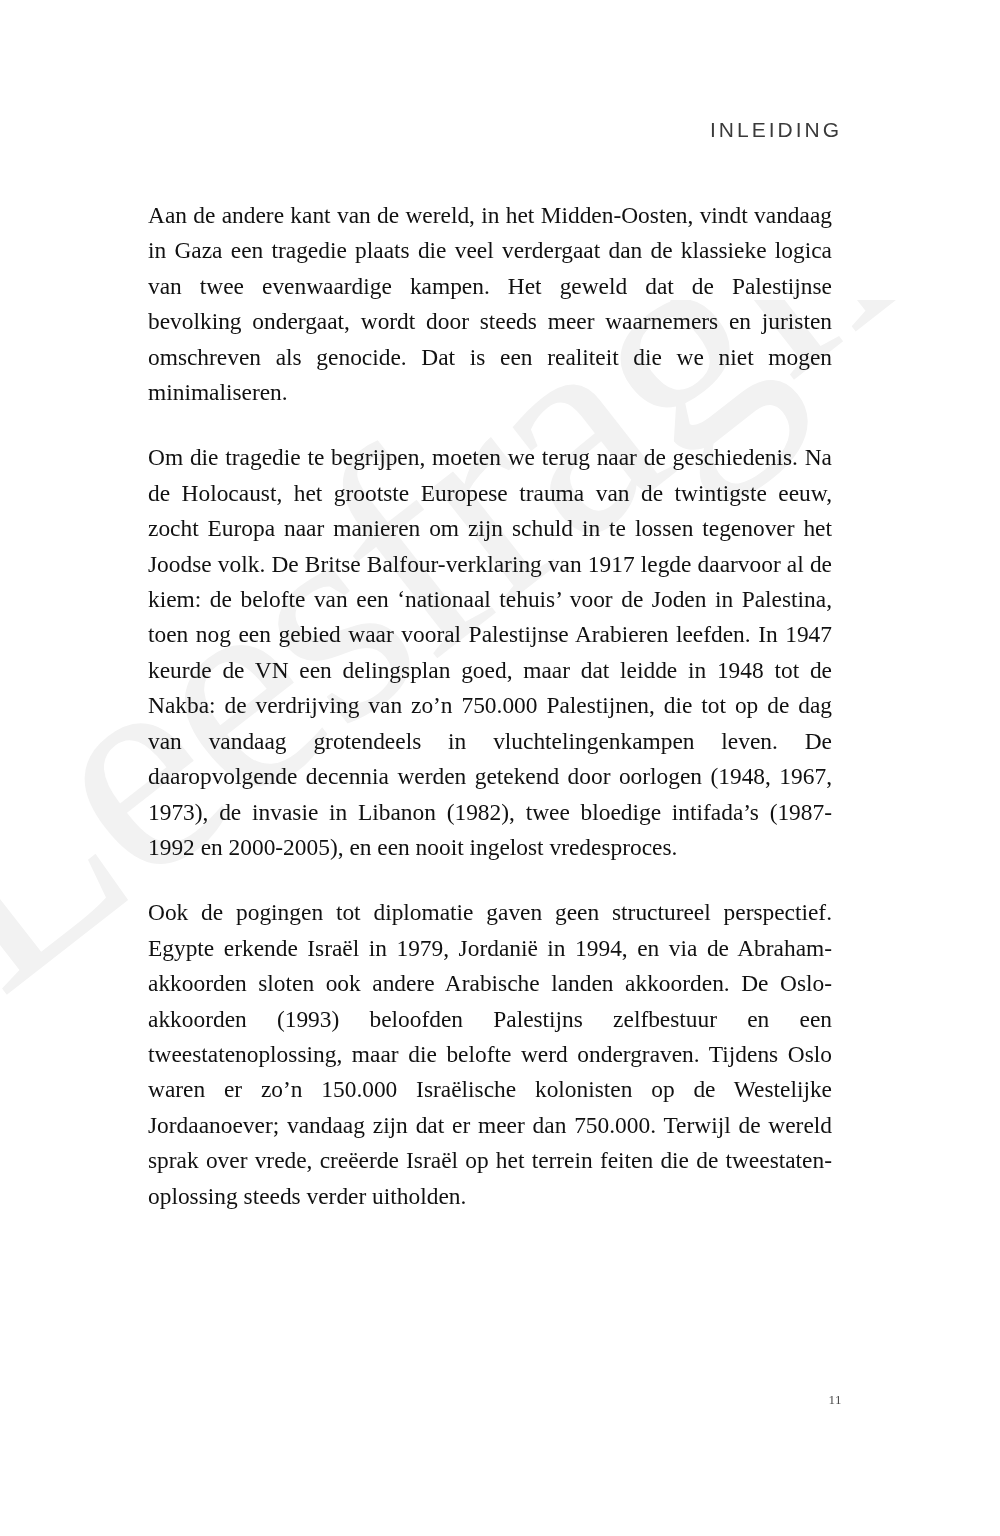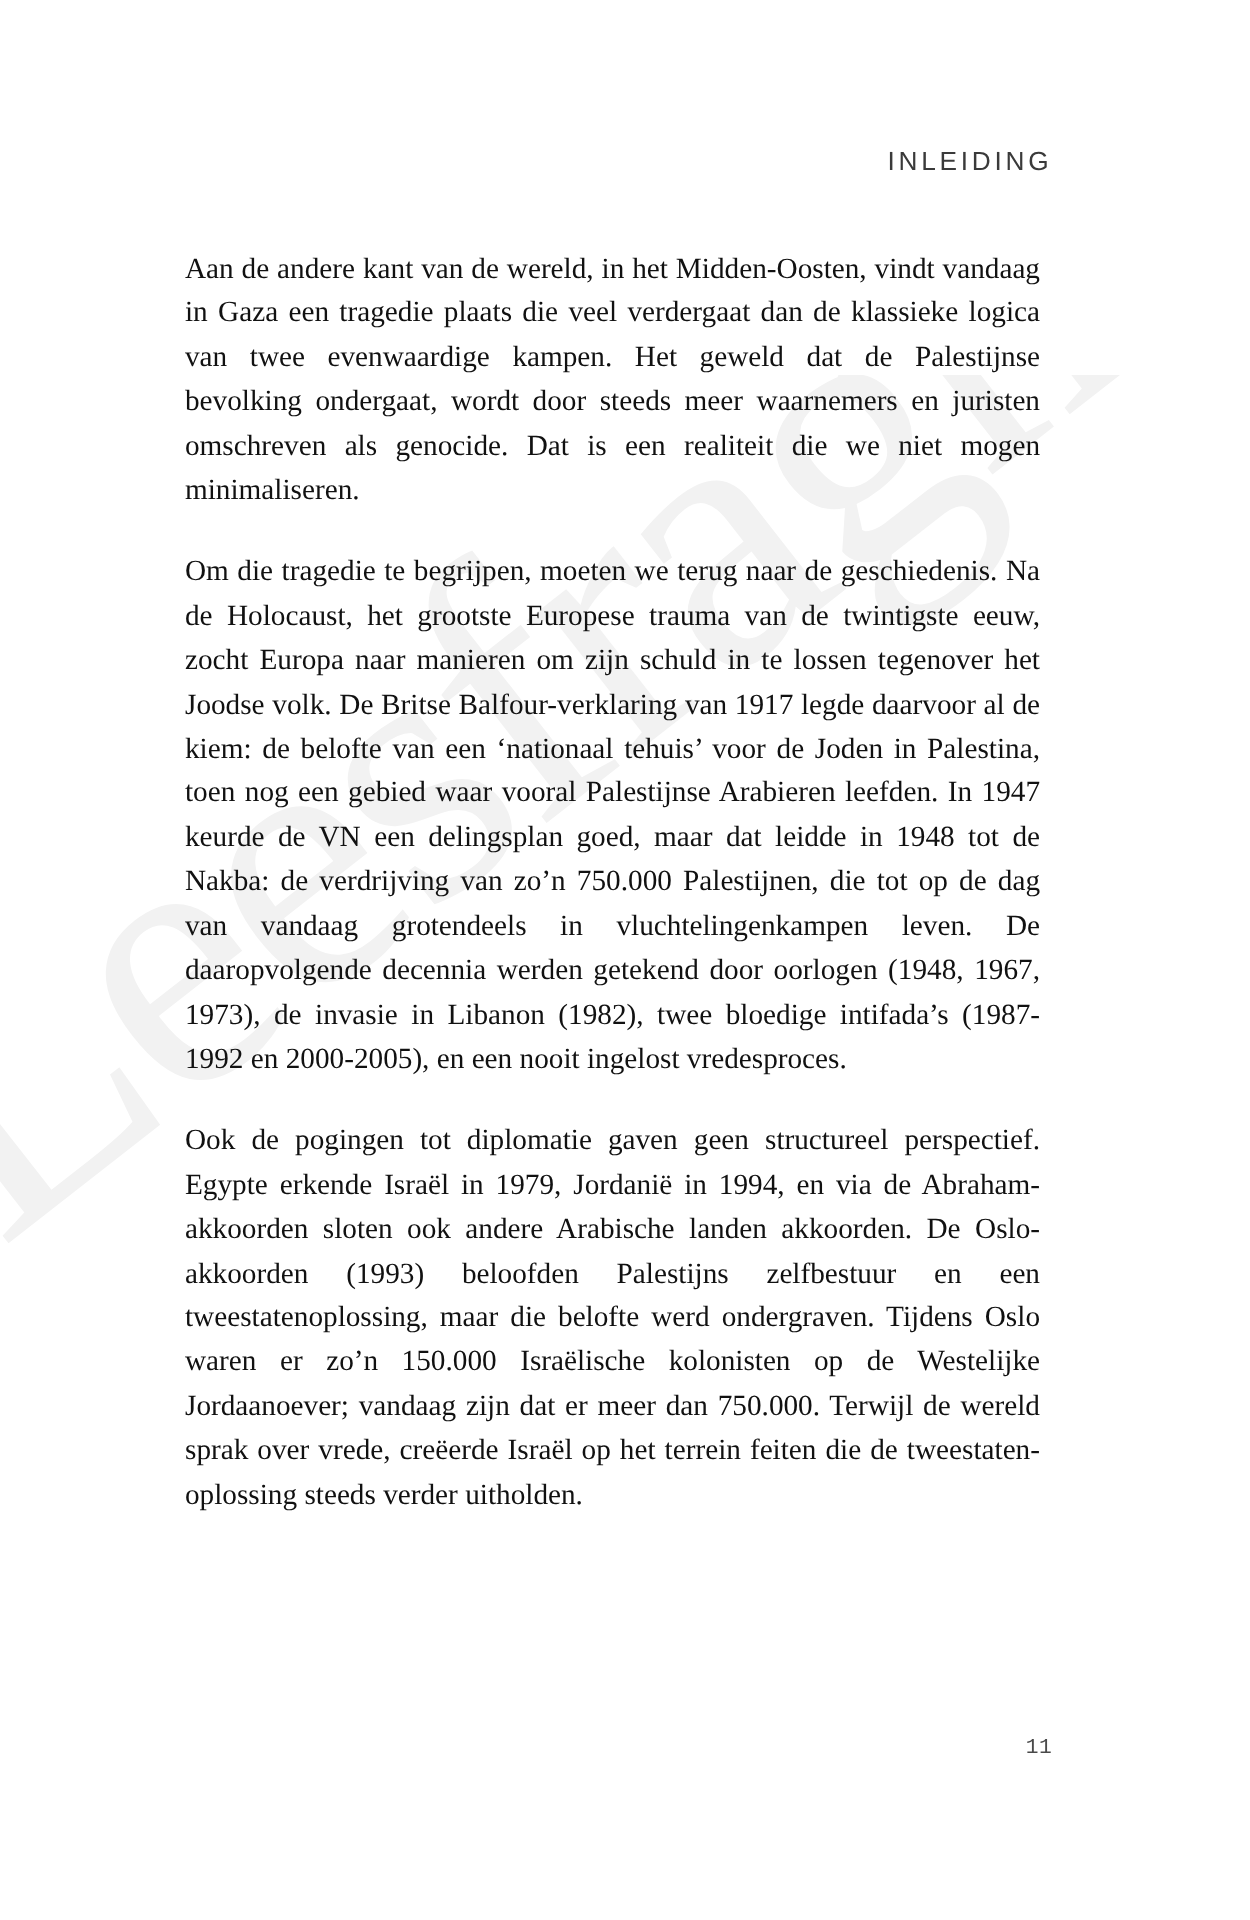--- a/index.html
+++ b/index.html
@@ -77,22 +77,22 @@
   .para:last-child {
     margin-bottom: 0;
   }
 
   
   .folio {
     position: absolute;
     right: 158px;
     bottom: 128px;
     z-index: 2;
-    font-family: Liberation Mono, monospace;
-    font-size: 17px;
+    font-family: Liberation Serif, serif;
+    font-size: 13px;
     font-weight: 300;
     color: #4a4a4a;
     letter-spacing: 0.5px;
   }
 </style>
 </head>
 <body>
 
 <div class="page">
 

